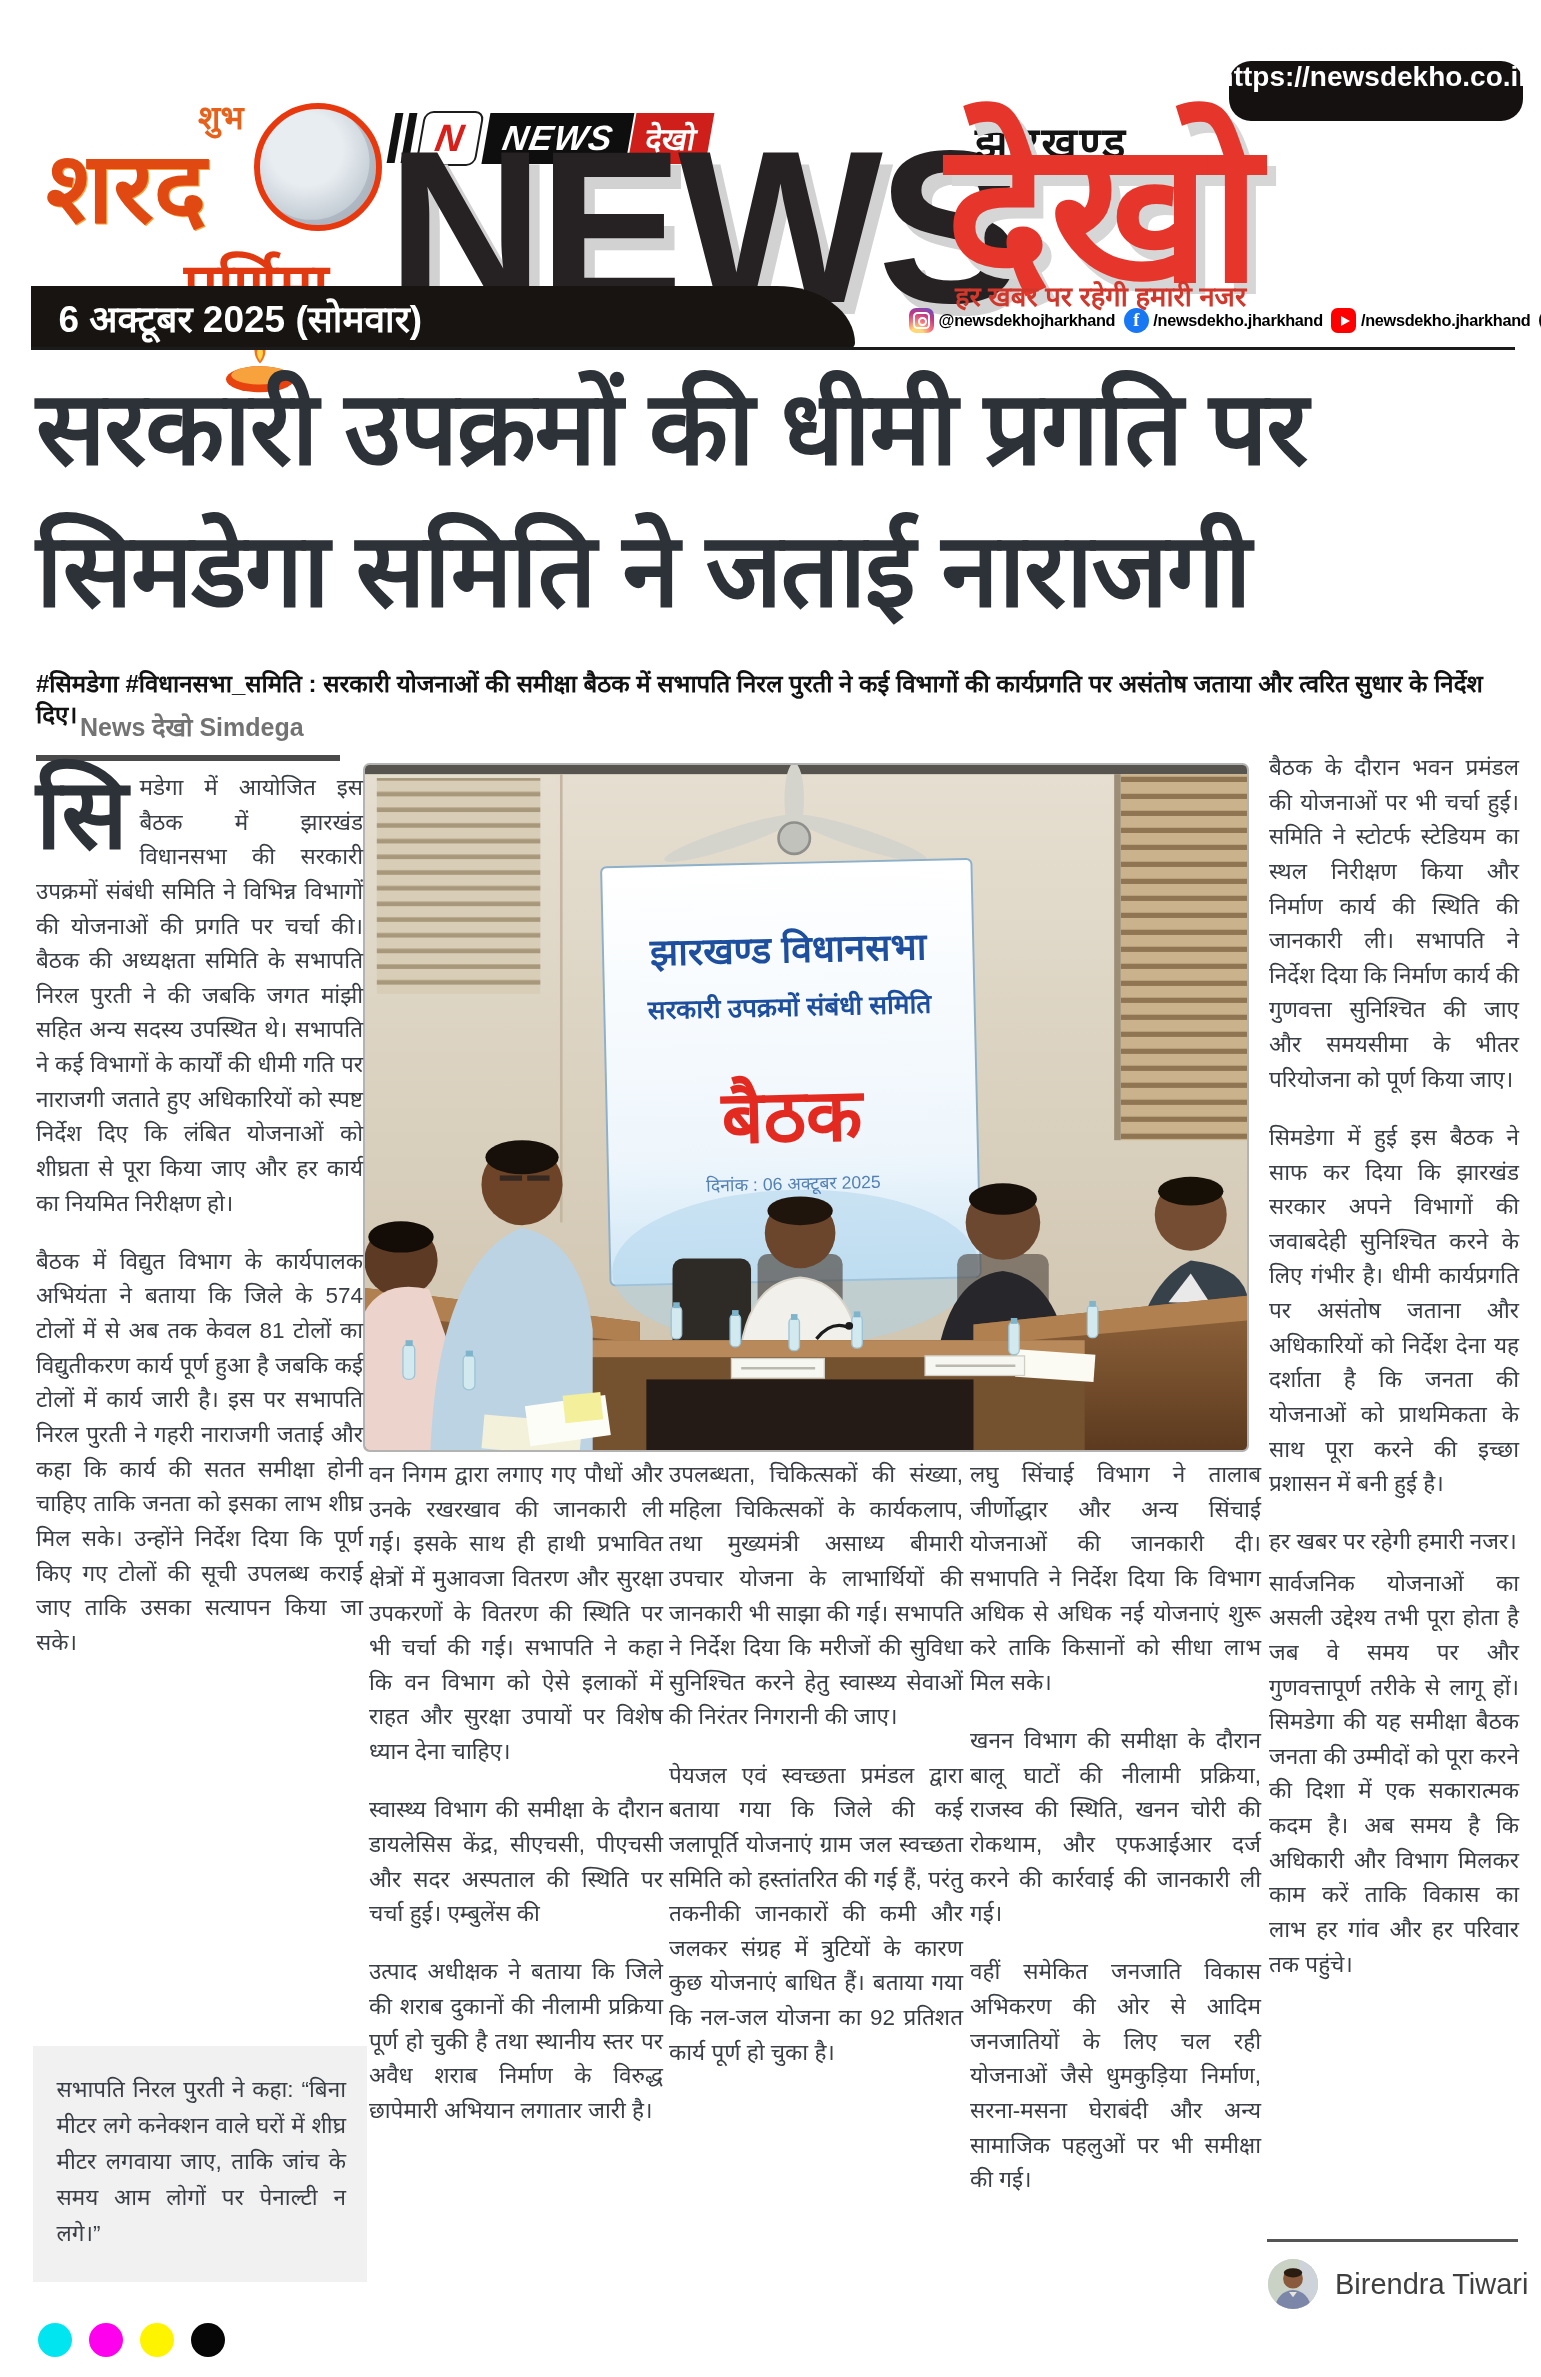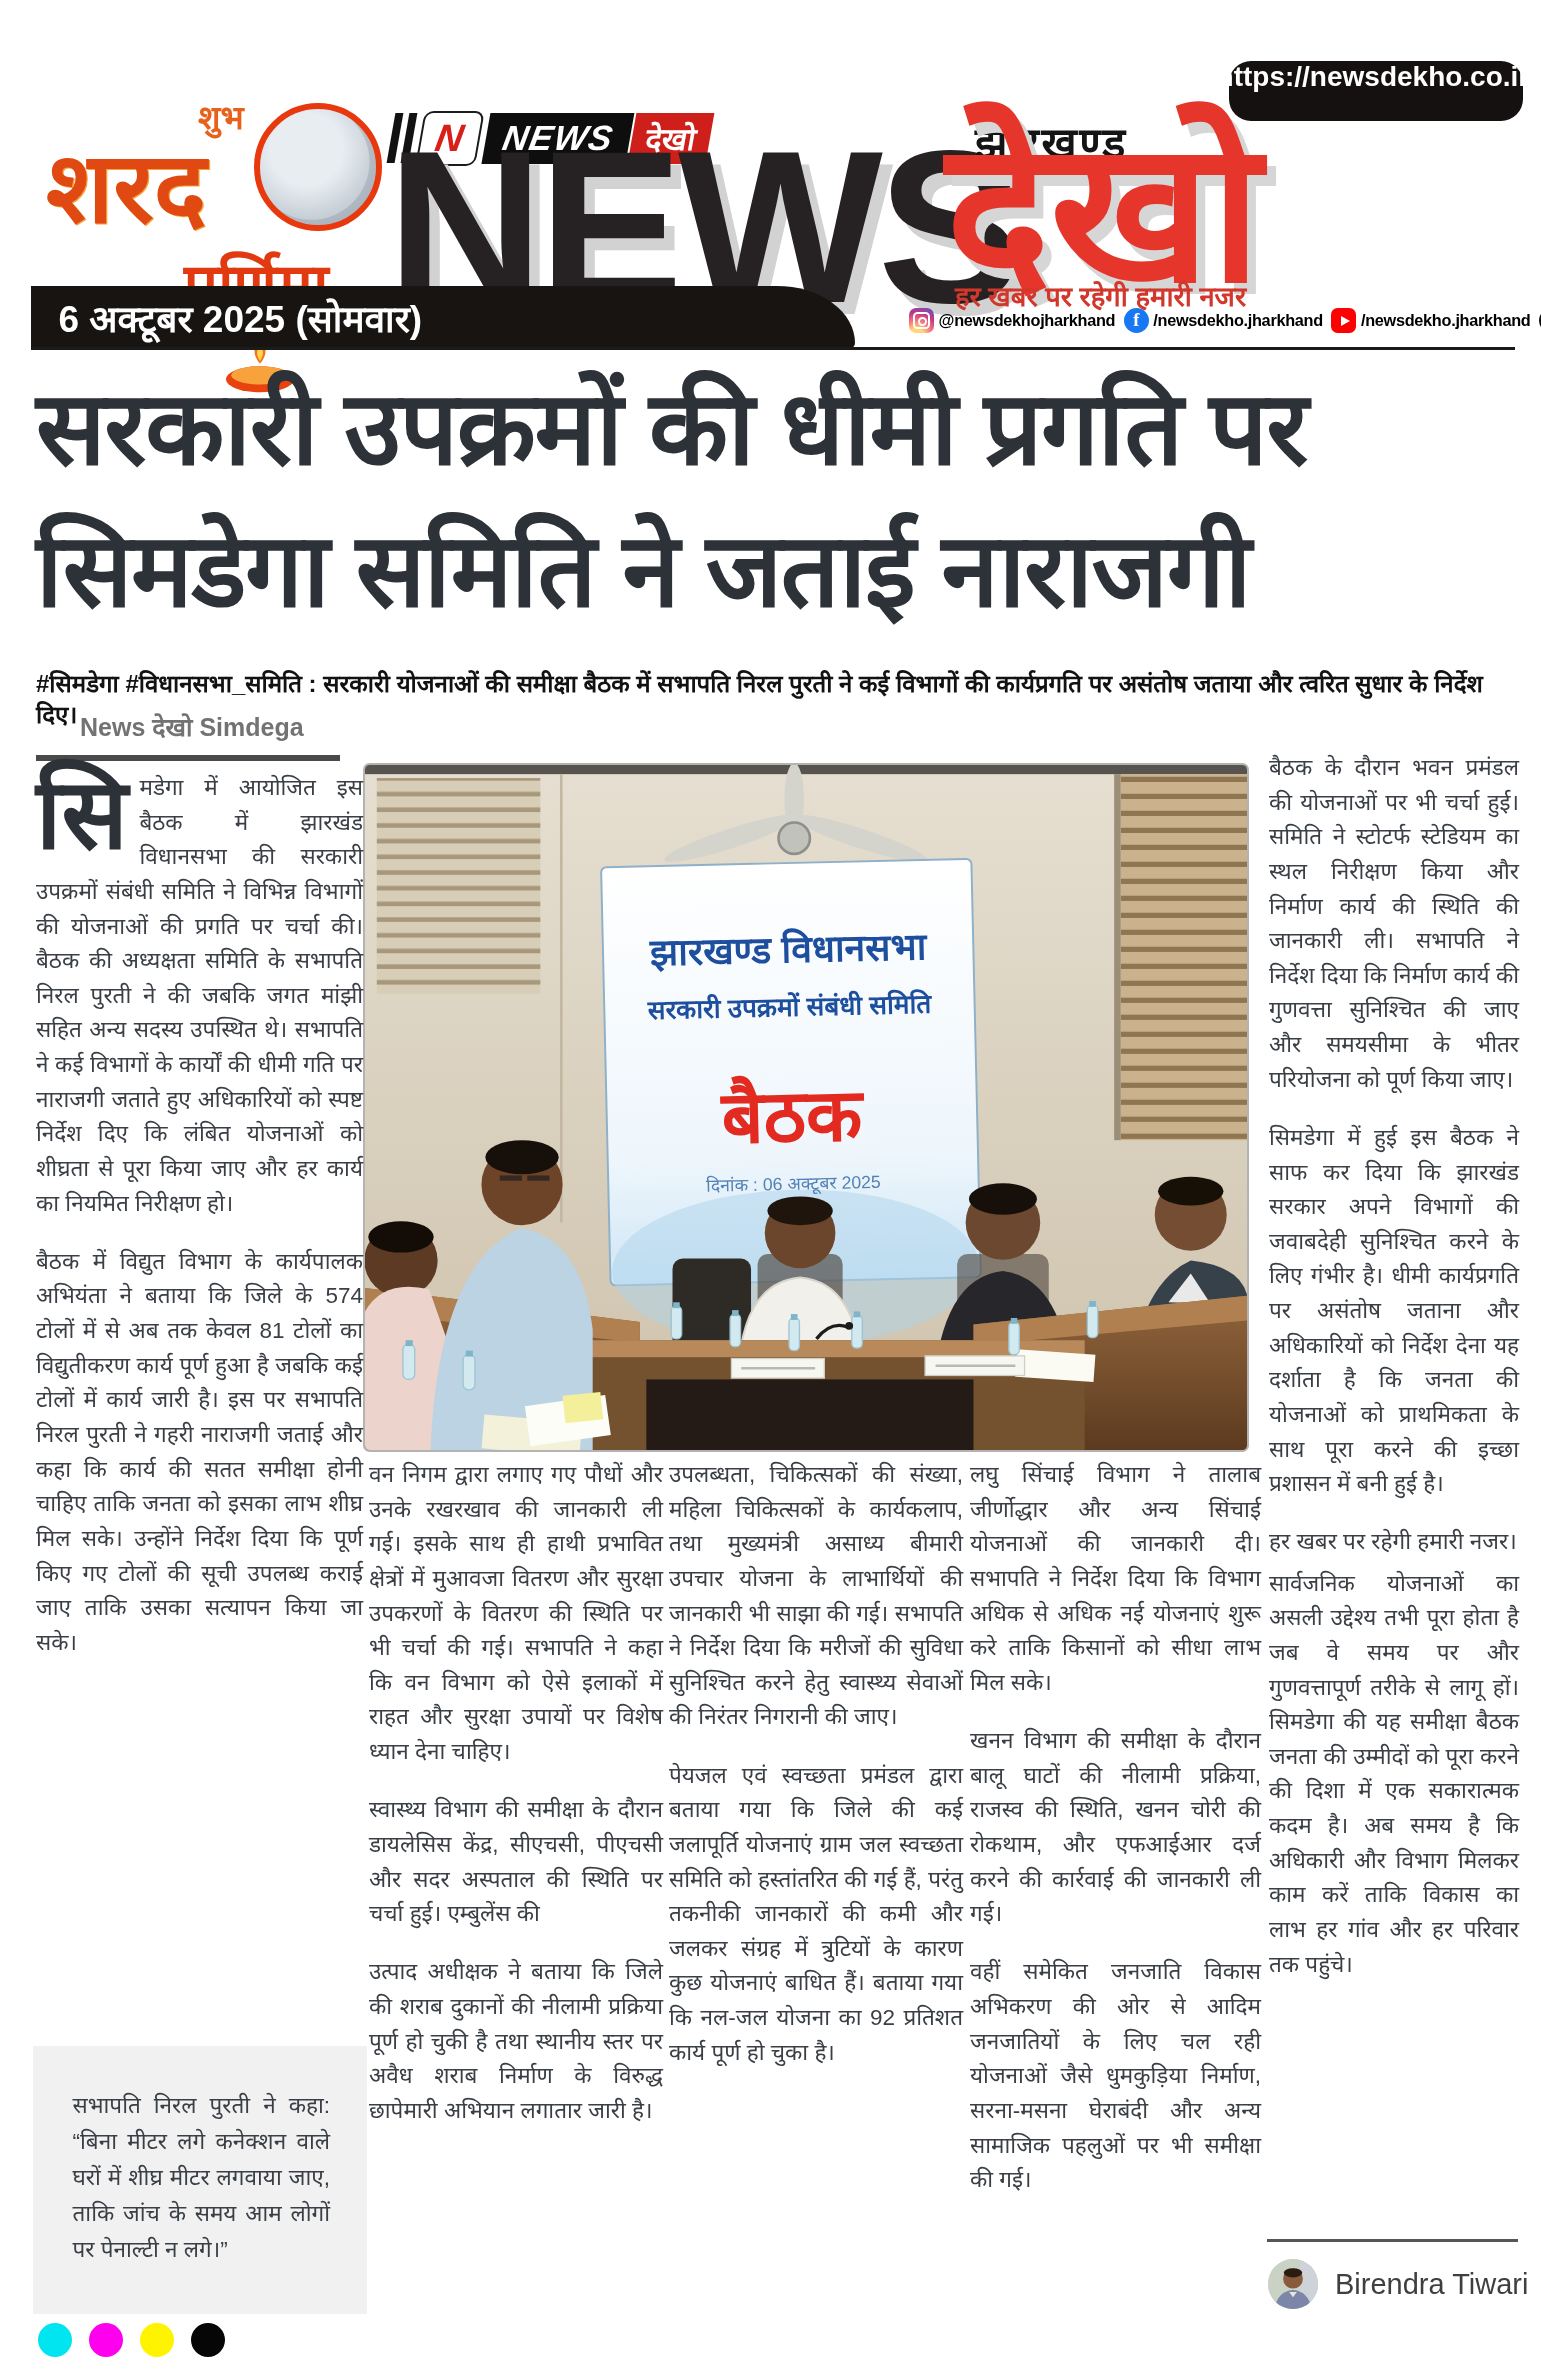--- a/index.html
+++ b/index.html
@@ -60,21 +60,21 @@
   .headline{left:36px;top:358px;width:1483px;font-weight:800;color:#2d3138;font-size:103px;line-height:142px;letter-spacing:-1.3px;}
   .subhead{left:36px;top:668px;width:1484px;font-size:24px;font-weight:700;color:#121212;line-height:1.3;}
   .byline{left:80px;top:709px;font-size:25px;font-weight:700;color:#737373;}
   .byline-rule{left:36px;top:755px;width:304px;height:5.9px;background:#4a4a4a;}
 
   
   .col{position:absolute;}
   .col p{margin:0 0 23.5px 0;font-size:22.5px;line-height:1.54;text-align:justify;color:#3a3f45;}
   .dropcap{float:left;font-size:98px;line-height:73px;padding:6.5px 11.8px 0 0;font-weight:700;color:#2d3138;}
   .quote-box{left:33px;top:2046px;width:334px;background:#f1f1f1;padding:26px 21px 30px 23.5px;box-sizing:border-box;}
-  .quote-box p{margin:16px;font-size:22.5px;line-height:1.6;text-align:justify;color:#3a3f45;}
+  .quote-box p{margin:0;font-size:22.5px;line-height:1.6;text-align:justify;color:#3a3f45;}
 
   
   .photo{left:363px;top:763px;width:882px;height:685px;border:2px solid #b3b3b3;border-radius:6.5px;
      overflow:hidden;background:#d8cfc0;}
   .photo svg{display:block;width:100%;height:100%;}
   .photo text{font-family:"Liberation Sans",sans-serif;}
 
   
   .author-rule{left:1267px;top:2239px;width:251px;height:2.6px;background:#555;}
   .author{left:1268px;top:2259px;display:flex;align-items:center;gap:17px;}

